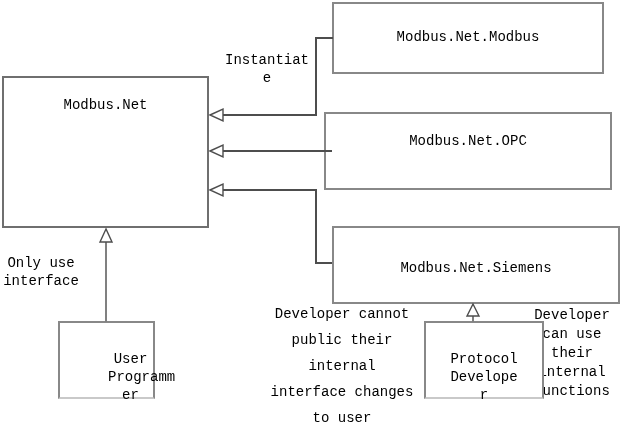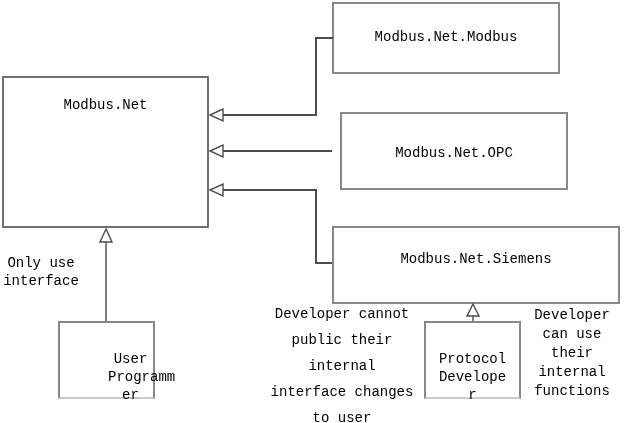--- a/index.html
+++ b/index.html
@@ -44,29 +44,29 @@
   .box {
     position: absolute;
     background: #ffffff;
     border: 2px solid var(--box-border, #888);
     text-align: center;
     white-space: pre-line;
     line-height: 18px;
     z-index: 2;
   }
   .box-modbus-net        { left: 2px;   top: 76px;  width: 207px; height: 152px;  border-color: #6f6f6f; }
-  .box-modbus-net-modbus { left: 332px; top: 2px;   width: 228px; height: 72px;  padding-top: 6px; }
-  .box-modbus-net-opc    { left: 340px; top: 112px; width: 228px; height: 78px;  padding-top: 12px; }
-  .box-modbus-net-siemens{ left: 332px; top: 226px; width: 288px; height: 78px;  padding-top: 4px; }
+  .box-modbus-net-modbus { left: 332px; top: 2px;   width: 272px; height: 72px;  padding-top: 6px; }
+  .box-modbus-net-opc    { left: 324px; top: 112px; width: 288px; height: 78px;  padding-top: 0; }
+  .box-modbus-net-siemens{ left: 332px; top: 226px; width: 288px; height: 78px;  padding-top: 13px; }
   .box-small {
     border-bottom-color: #c9c9c9;
     padding-top: 9px;
   }
   .box-user-programmer    { left: 58px;  top: 321px; width: 97px; height: 78px; padding-left: 48px; }
-  .box-protocol-developer { left: 424px; top: 321px; width: 97px; height: 78px; }
+  .box-protocol-developer { left: 424px; top: 321px; width: 120px; height: 78px; }
 
   .note {
     position: absolute;
     text-align: center;
     white-space: pre-line;
     line-height: 18px;
     z-index: 1;
   }
   .note-instantiate { left: 222px; top: 51px;  width: 90px; }
   .note-only-use    { left: 0;   top: 254px; width: 82px; }
@@ -117,20 +117,22 @@
 Programm
 er</span>
   </div>
 
   <div class="box box-small box-protocol-developer">
     <span>Protocol
 Develope
 r</span>
   </div>
 
+  <div class="note note-instantiate">Instantiat
+e</div>
 
   <div class="note note-only-use">Only use
 interface</div>
 
   <div class="note note-dev-cannot">Developer cannot
 public their
 internal
 interface changes
 to user
 programmer.</div>

